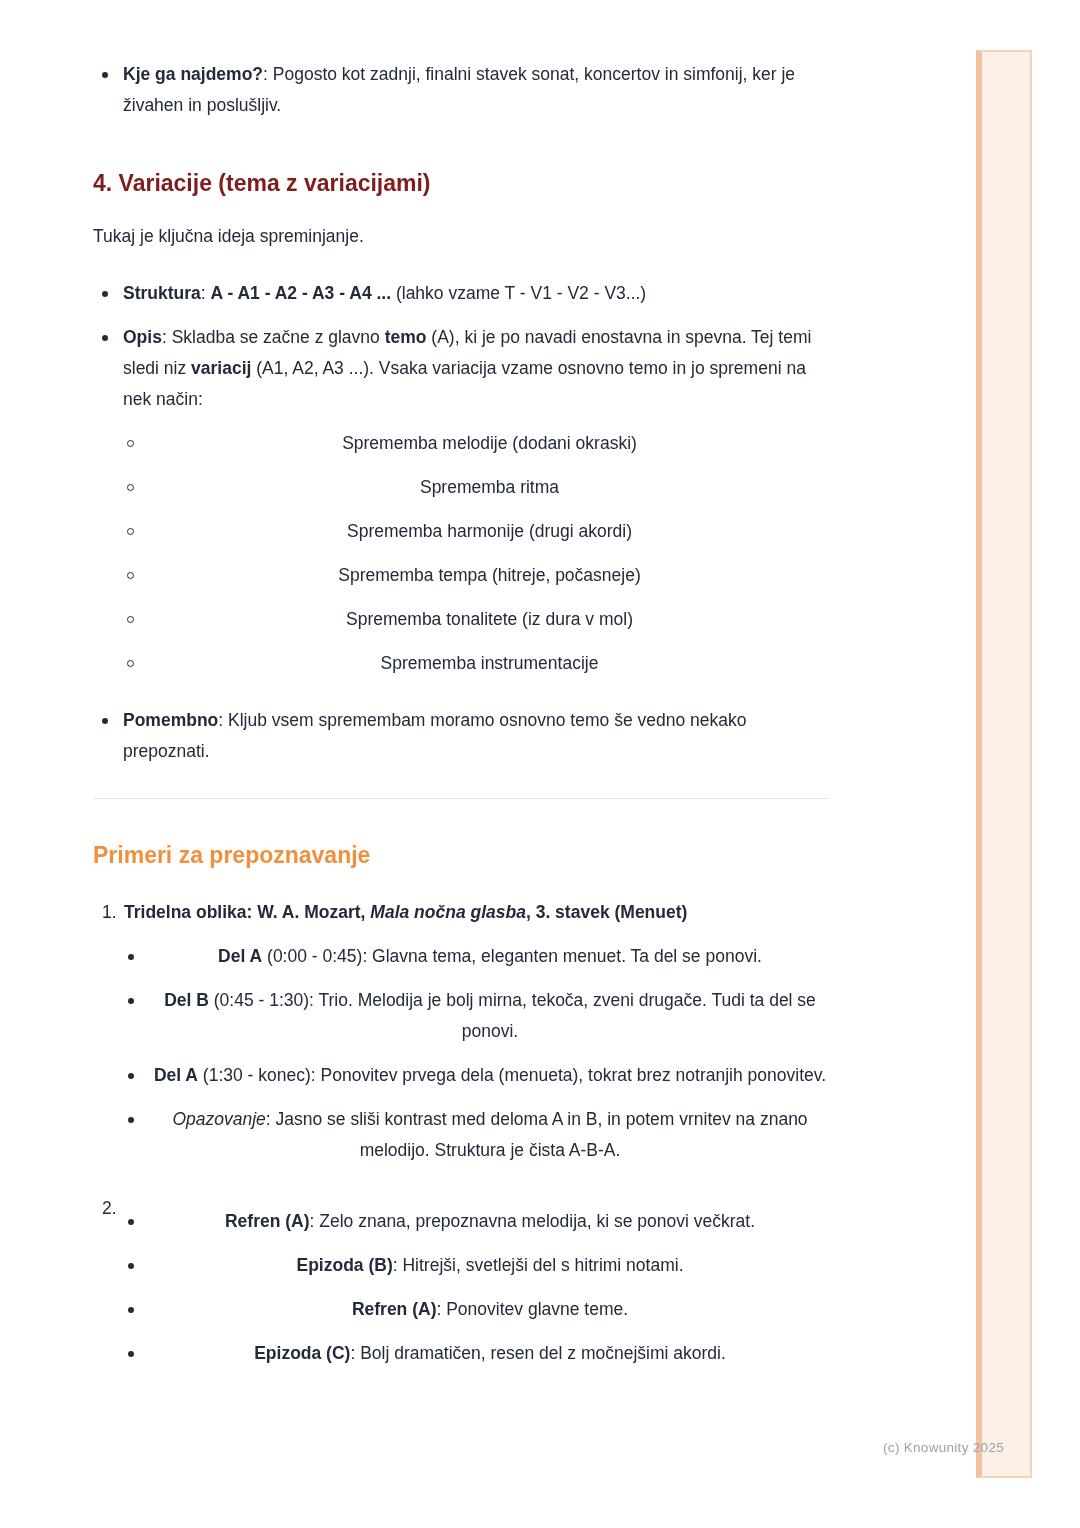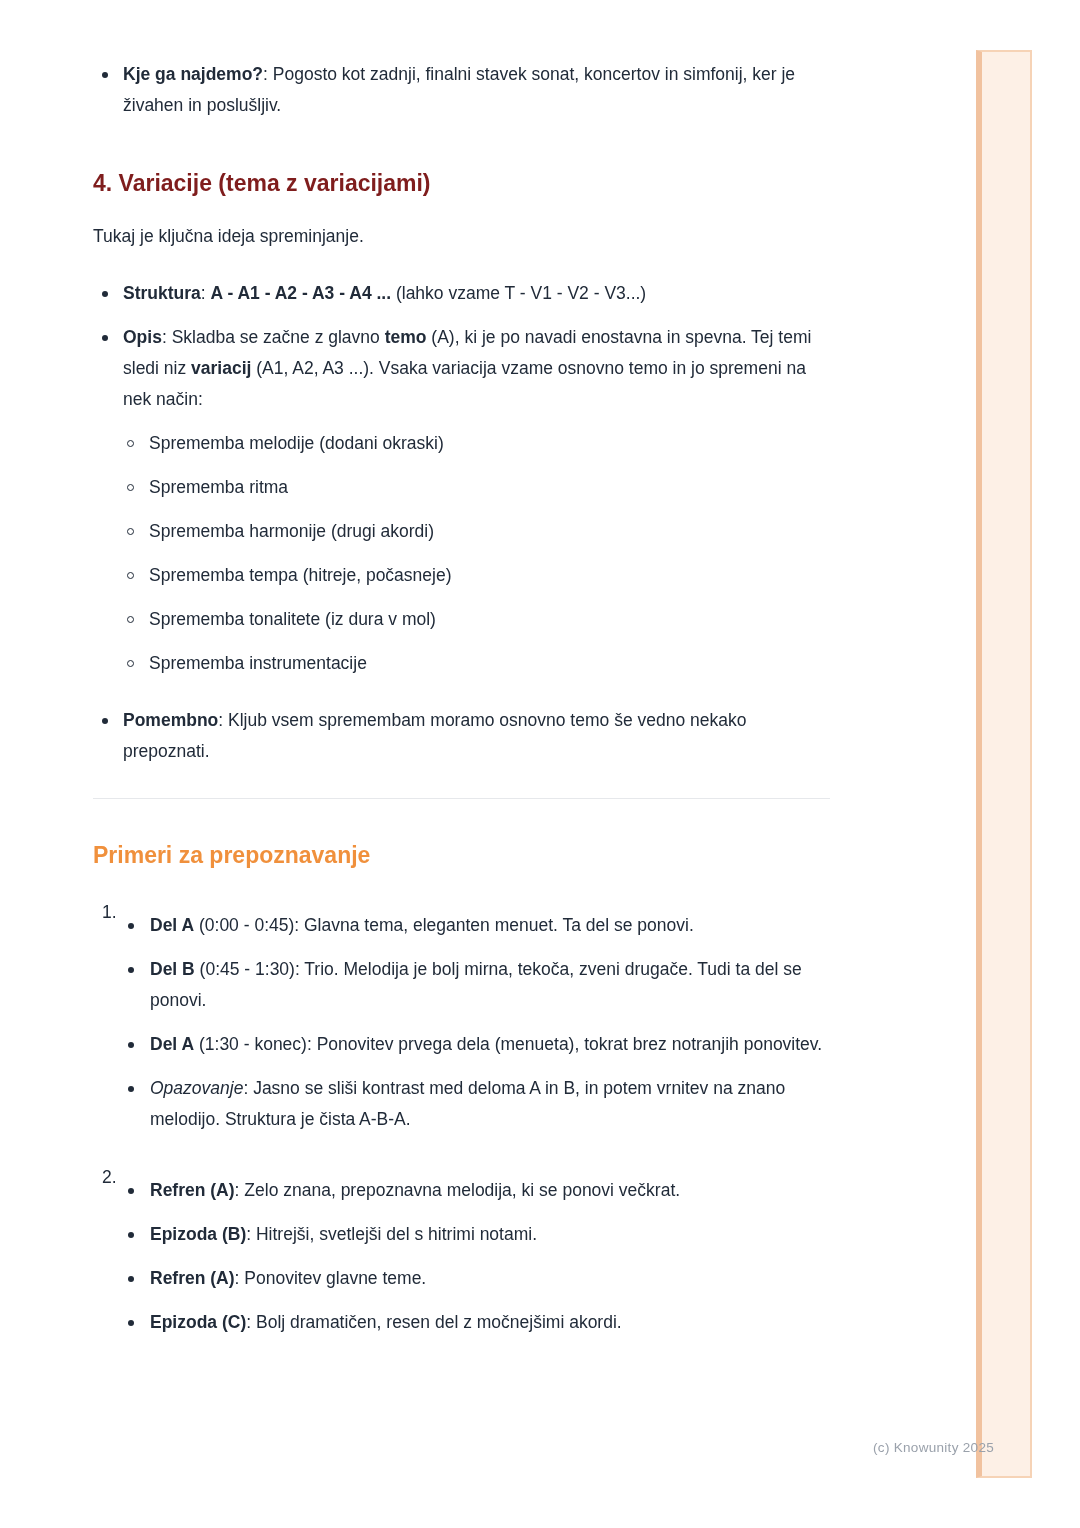--- a/index.html
+++ b/index.html
@@ -18,21 +18,21 @@
     position: absolute;
     left: 976px; top: 50px;
     width: 56px; height: 1428px;
     background: #fdf0e6;
     border: 2px solid #f6d3b6;
     border-left: 6px solid #f1c29f;
     z-index: 1;
   }
   .watermark {
     position: absolute;
-    top: 1440px; right: 86px;
+    top: 1440px; right: 76px;
     font-size: 13.5px;
     color: #9aa1ab;
     letter-spacing: 0.3px;
     z-index: 2;
     white-space: nowrap;
   }
 
   .content {
     position: absolute;
     left: 93px; top: 0;
@@ -75,21 +75,21 @@
   }
   .circle {
     width: 7px; height: 7px; border-radius: 50%;
     border: 1.5px solid #212b39;
     background: transparent;
     margin-top: 12px;
   }
   .li-body { flex: 1 1 auto; }
 
   ul.sublist { list-style: none; margin: 13px 0 0 4px; }
-  ul.sublist > li { display: flex; margin-bottom: 13px; }
+  ul.sublist > li { display: flex; margin-bottom: 13px; text-align: center; }
   ul.sublist .marker-cell { flex: 0 0 22px; padding-left: 0; }
 
   ol.examples { list-style: none; margin: 25px 0 0 0; }
   ol.examples > li { display: flex; margin-bottom: 14px; }
   .num-cell { flex: 0 0 31px; padding-left: 9px; }
   .ex-body { flex: 1 1 auto; }
   .ex-title { font-weight: normal; }
 
   .divider {
     border: none;
@@ -183,20 +183,21 @@
 
     <hr class="divider">
 
     <h2 class="sec">Primeri za prepoznavanje</h2>
 
     <ol class="examples">
 
       <li>
         <span class="num-cell">1.</span>
         <div class="ex-body">
+          <div class="ex-title"><span class="b">Tridelna oblika: W. A. Mozart, </span><span class="bi">Mala nočna glasba</span><span class="b">, 3. stavek (Menuet)</span></div>
           <ul class="sublist">
             <li>
               <span class="marker-cell">
                   <span class="dot"></span>
                 </span>
               <div class="li-body"><span class="b">Del A</span><span> (0:00 - 0:45): Glavna tema, eleganten menuet. Ta del se ponovi.</span></div>
             </li>
             <li>
               <span class="marker-cell">
                   <span class="dot"></span>

